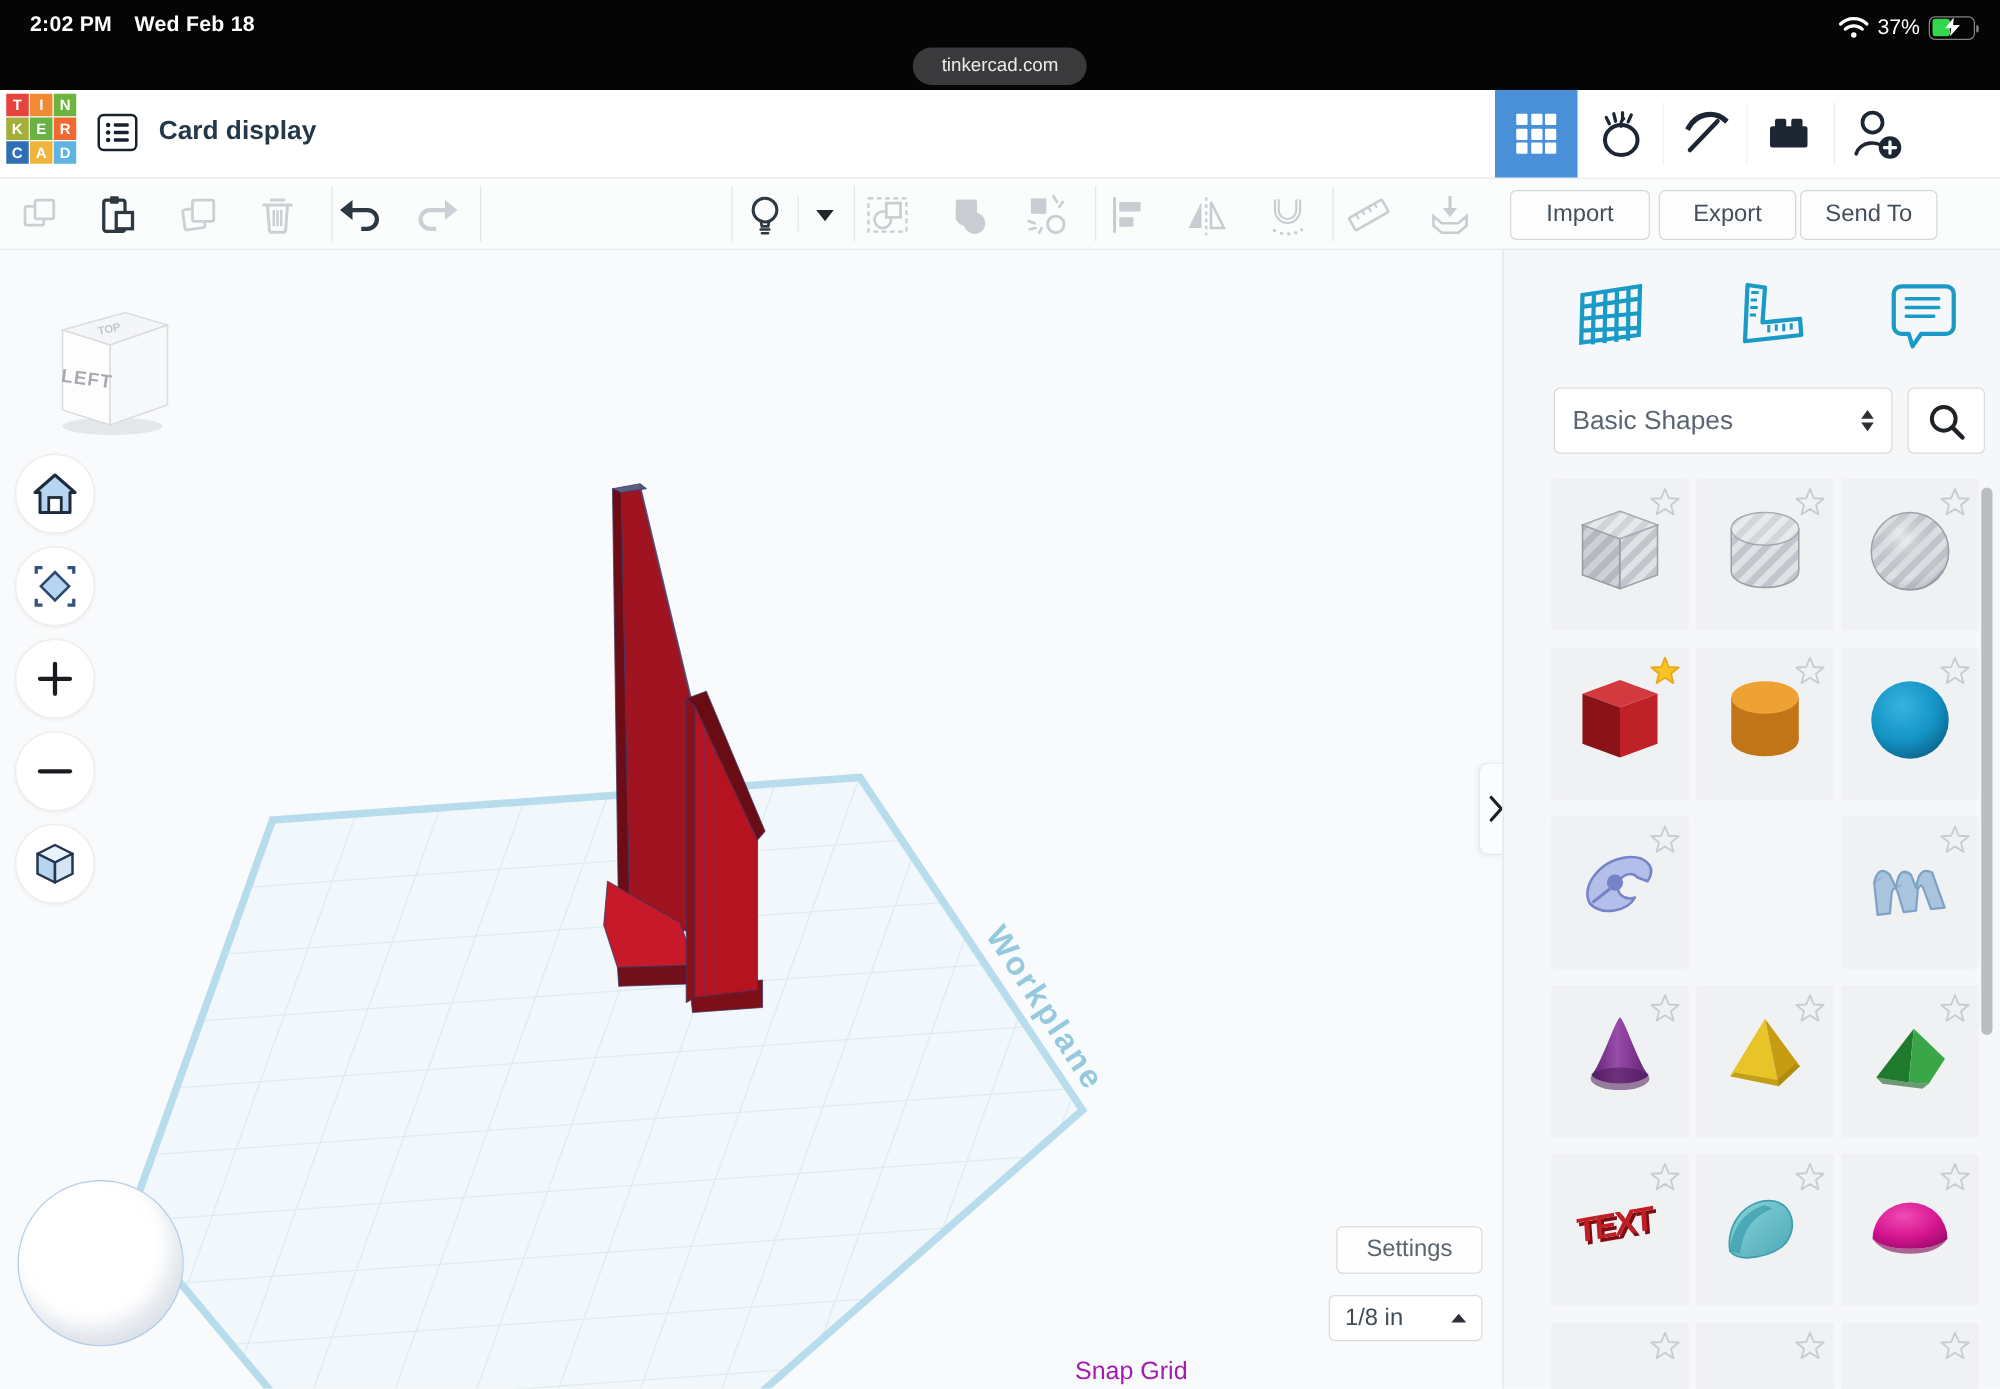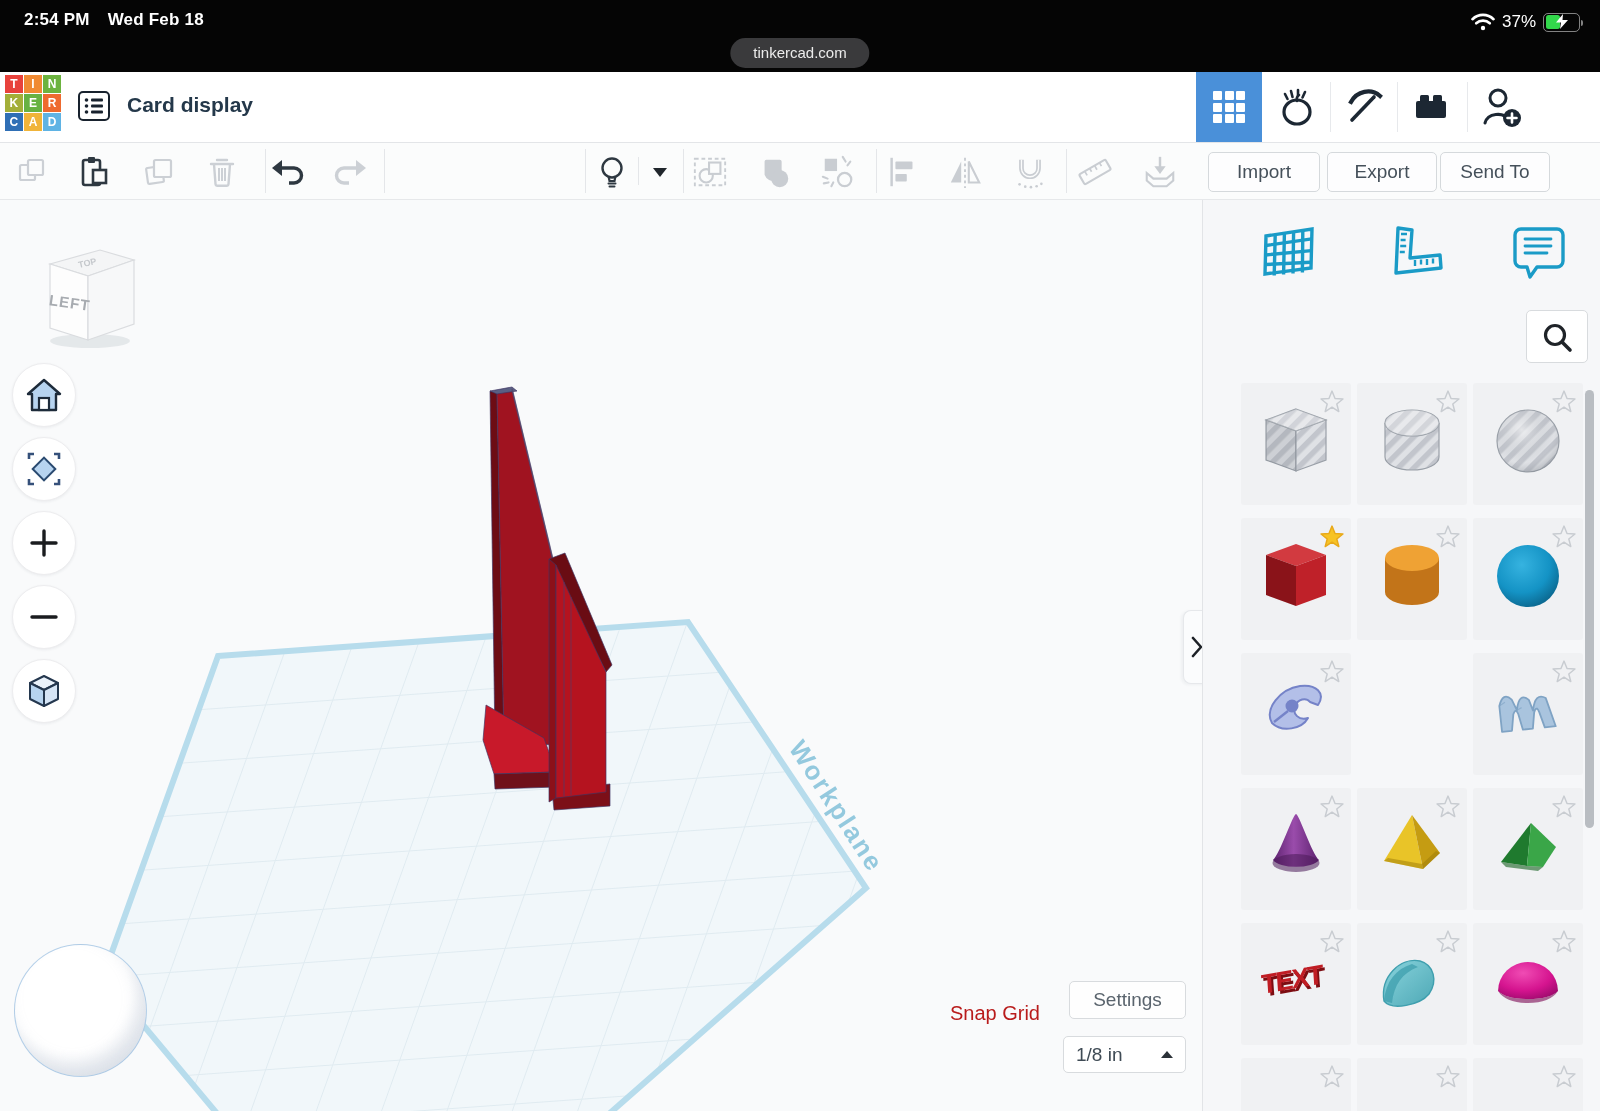--- a/index.html
+++ b/index.html
@@ -50,21 +50,21 @@
   .navcol-btn { position:absolute; left:12px; width:64px; height:64px; border-radius:50%; background:#fff;
     border:1px solid #ededef; box-shadow:0 1px 3px rgba(30,40,60,.07); display:flex; align-items:center; justify-content:center; }
 
   #joystick { position:absolute; left:14px; top:744px; width:133px; height:133px; border-radius:50%;
     border:1.5px solid rgba(120,170,215,.55);
     background:radial-gradient(circle at 42% 36%, #ffffff 52%, #f2f4f7 74%, #dde2e9 100%);
     box-shadow:inset -8px -12px 16px rgba(150,165,185,.22); }
 
   #settings-btn { position:absolute; left:1069px; top:781px; width:117px; height:38px; background:#fefefe;
     border:1px solid #d8dbde; border-radius:5px; font-size:19px; color:#5a646d; display:flex; align-items:center; justify-content:center; }
-  #snap-label { position:absolute; left:860px; top:802px; width:180px; text-align:right; font-size:20px; color:#b91c1c; }
+  #snap-label { position:absolute; left:860px; top:886px; width:180px; font-size:20px; color:#a21caf; }
   #snap-dd { position:absolute; left:1063px; top:836px; width:123px; height:37px; background:#fff; border:1px solid #d8dbde;
     border-radius:5px; font-size:19px; color:#3f4b55; display:flex; align-items:center; padding:0 12px; }
   #snap-dd .tri { margin-left:auto; width:0; height:0; border-left:6px solid transparent; border-right:6px solid transparent; border-bottom:7px solid #2b3138; }
 
   #collapse-tab { position:absolute; left:1183px; top:410px; width:27px; height:74px; background:#fbfcfd;
     border:1px solid #e6e8eb; border-right:none; border-radius:8px 0 0 8px; display:flex; align-items:center; justify-content:center;
     box-shadow:-2px 1px 3px rgba(40,50,70,.05); }
 
   
   #panel { position:absolute; left:1202px; top:200px; width:398px; height:911px; background:#f6f7f9; border-left:1px solid #e2e4e7; }
@@ -121,21 +121,21 @@
     </linearGradient>
     <linearGradient id="gradTeal" x1="0" y1="0" x2="1" y2="1">
       <stop offset="0%" stop-color="#8ad4dd"></stop>
         <stop offset="100%" stop-color="#4da8b5"></stop>
     </linearGradient>
   </defs>
 </svg>
 
 <div id="statusbar">
   <div id="sb-left">
-    <span>2:54 PM</span><span>Wed Feb 18</span>
+    <span>2:02 PM</span><span>Wed Feb 18</span>
   </div>
   <div id="url-pill">tinkercad.com</div>
   <div id="sb-right">
     <svg width="24" height="18" viewBox="0 0 24 18">
       <path d="M1.5,6.2 A15,15 0 0 1 22.5,6.2" fill="none" stroke="#fff" stroke-width="2.6" stroke-linecap="round"></path>
       <path d="M5.2,10.3 A10,10 0 0 1 18.8,10.3" fill="none" stroke="#fff" stroke-width="2.6" stroke-linecap="round"></path>
       <circle cx="12" cy="15" r="2.2" fill="#fff"></circle>
     </svg>
     <span id="battery-pct">37%</span>
     <div id="battery-shell">
@@ -479,20 +479,27 @@
       <path d="M13,10 h6 M12.6,16 h5 M12.2,22 h6 M11.8,28 h5 M27,36 v6 M33,35.5 v5 M39,35 v6 M45,34.5 v5" stroke="#1a9bc7" stroke-width="2.4"></path>
     </svg>
   </div>
   <div class="pn-ic" style="left:305px">
     <svg width="54" height="56" viewBox="0 0 54 56">
       <path d="M10,4 h36 a6,6 0 0 1 6,6 v26 a6,6 0 0 1 -6,6 h-20 l-7,10 -3,-10 h-6 a6,6 0 0 1 -6,-6 v-26 a6,6 0 0 1 6,-6 z" fill="none" stroke="#1a9bc7" stroke-width="3.4" stroke-linejoin="round"></path>
       <path d="M14,14 h26 M14,21 h26 M14,28 h22" stroke="#1a9bc7" stroke-width="2.8" stroke-linecap="round"></path>
     </svg>
   </div>
 
+  <div id="cat-dd">
+    <span>Basic Shapes</span>
+    <span class="sort-arrows">
+        <i class="up"></i>
+        <i class="dn"></i>
+      </span>
+  </div>
   <div id="search-btn">
     <svg width="32" height="32" viewBox="0 0 32 32">
       <circle cx="14" cy="14" r="9.5" fill="none" stroke="#1f2328" stroke-width="3.2"></circle>
       <line x1="21.5" y1="21.5" x2="29" y2="29" stroke="#1f2328" stroke-width="3.6" stroke-linecap="round"></line>
     </svg>
   </div>
 
   <div id="tiles">
       <div class="tile" style="left: 0px; top: 0px;">
         <svg class="shape" width="84" height="84" viewBox="0 0 84 84">

